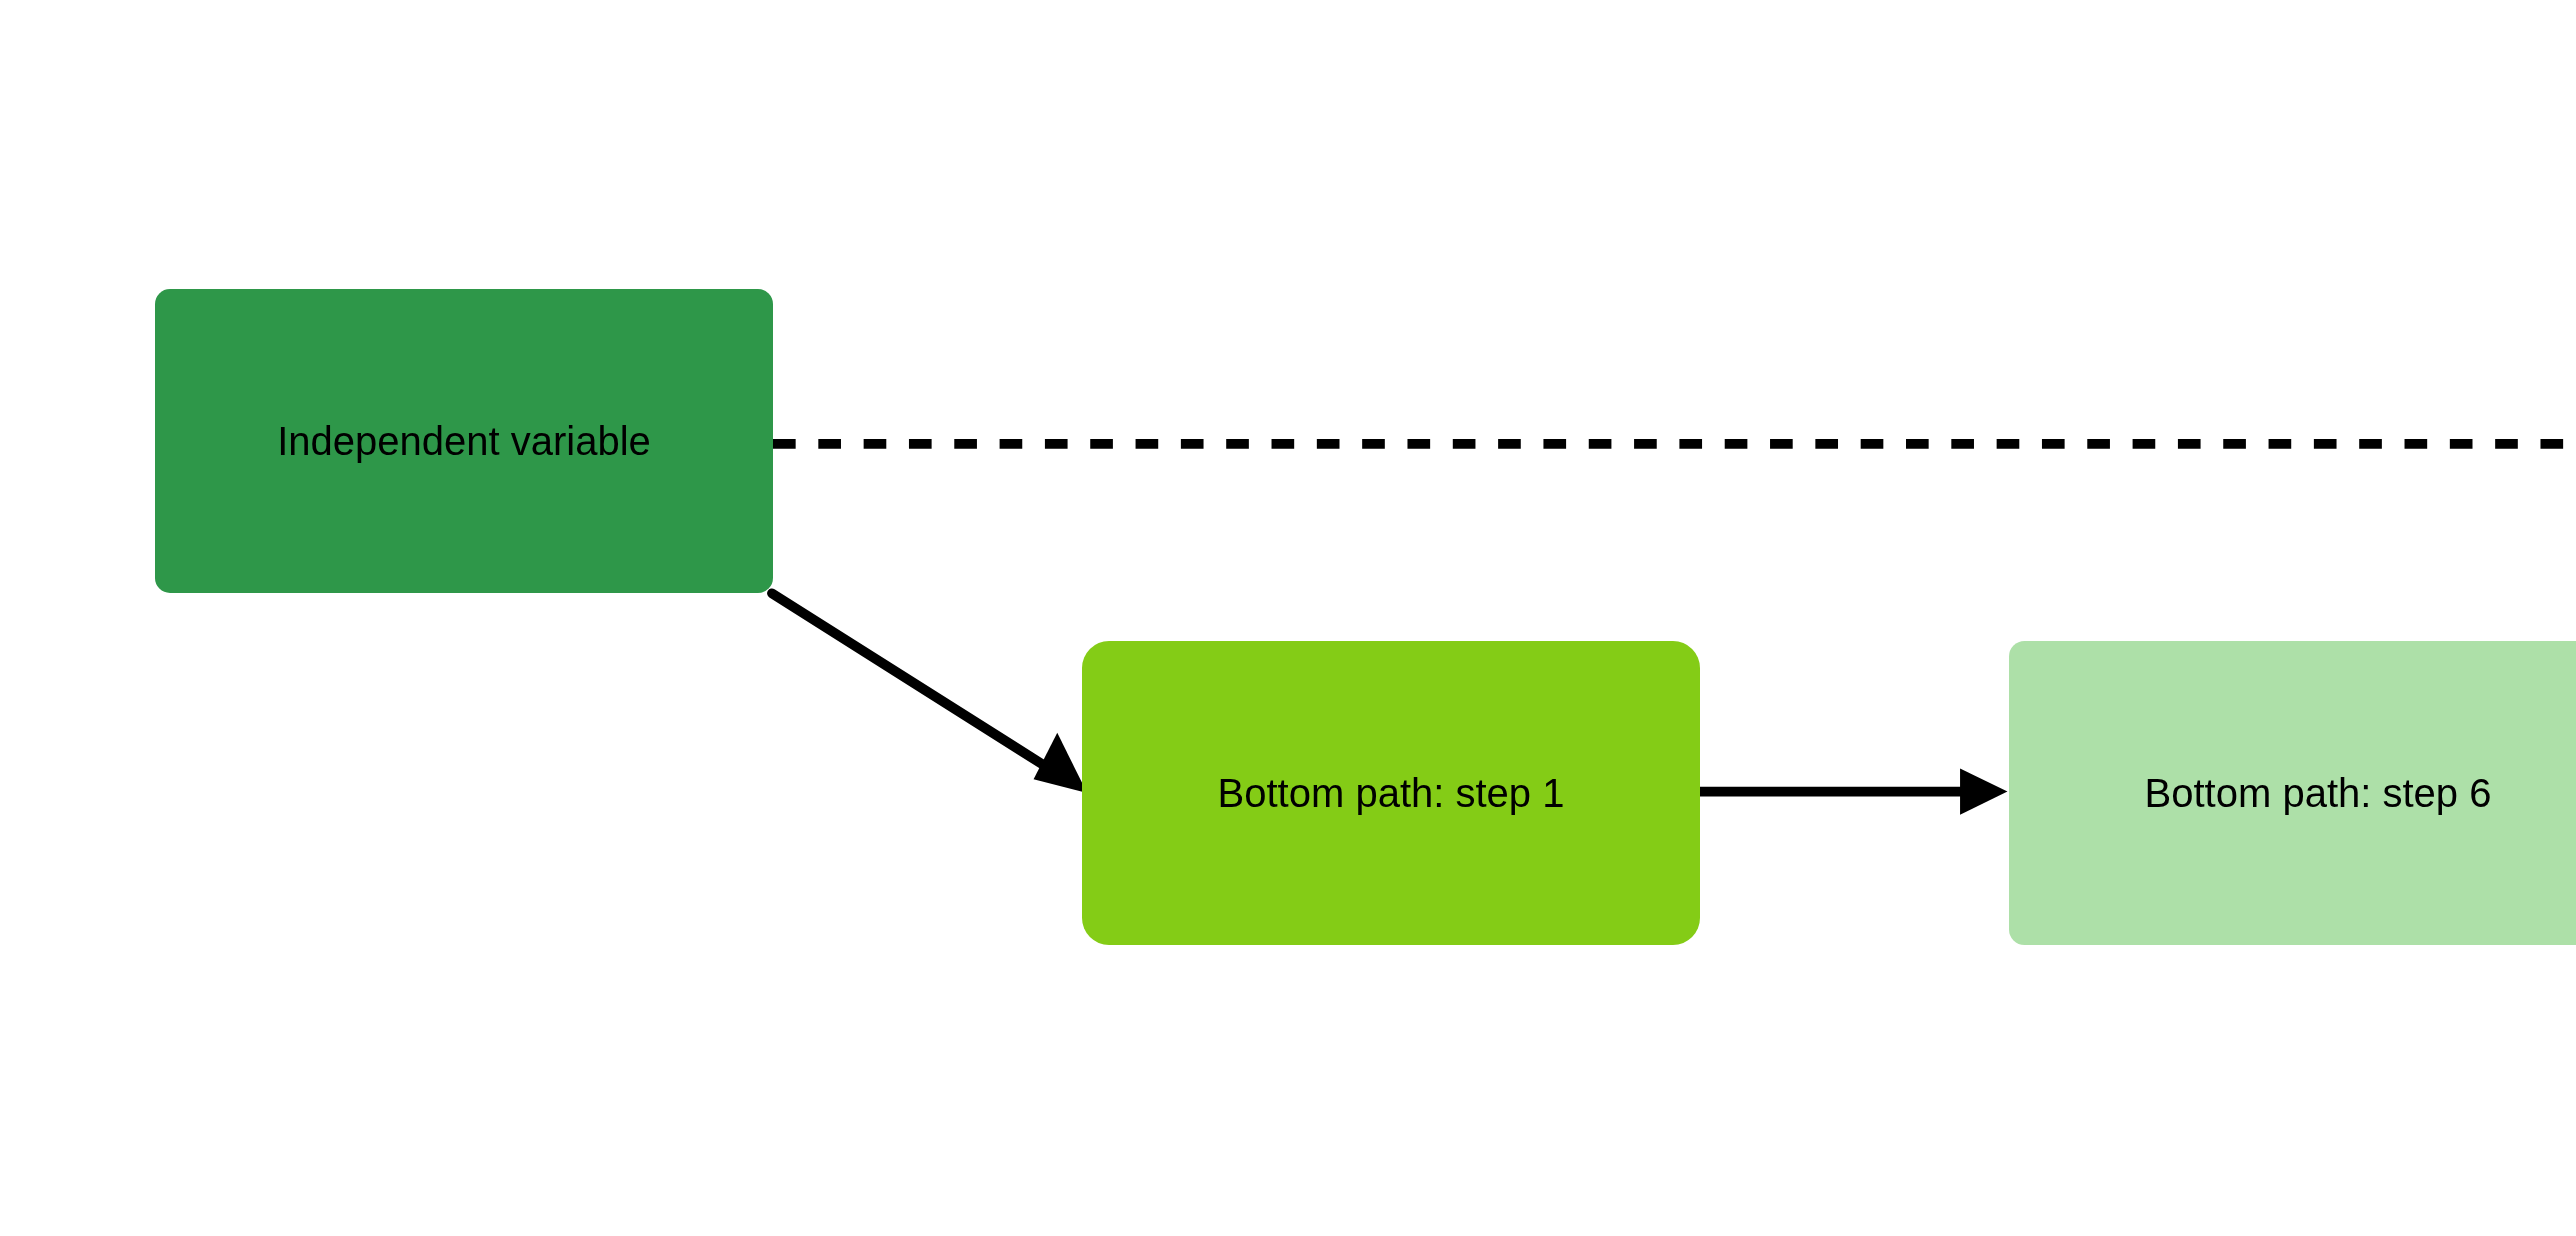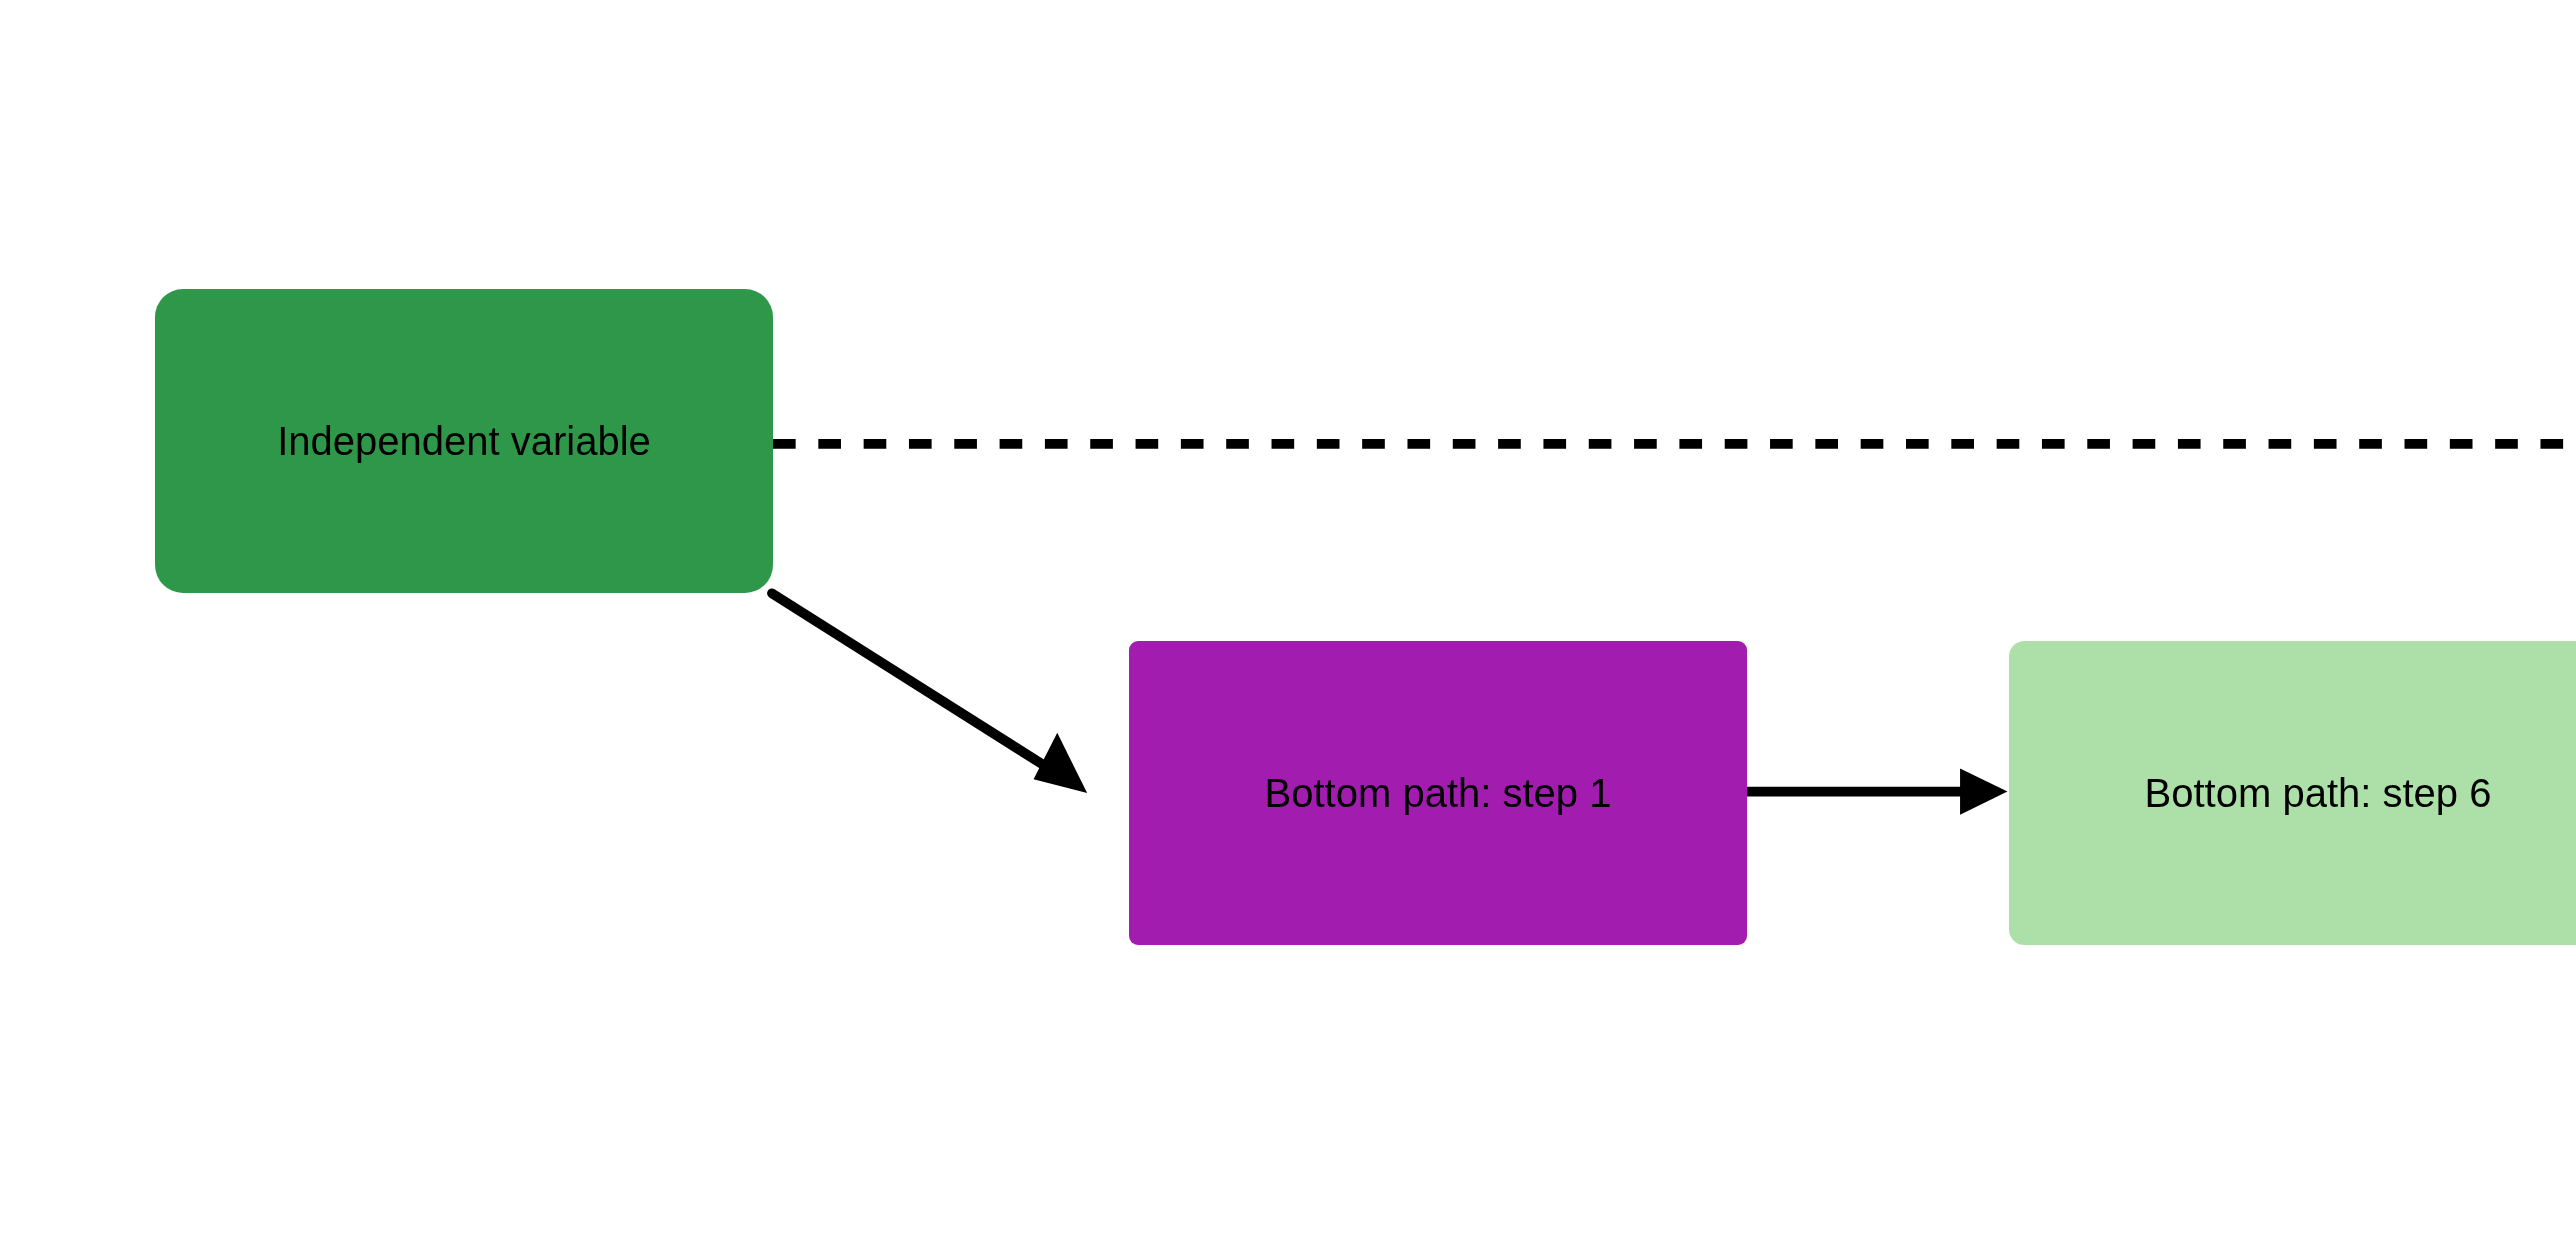--- a/index.html
+++ b/index.html
@@ -29,30 +29,29 @@
     font-weight: 400;
     line-height: 1.2;
     white-space: nowrap;
   }
   #node-independent {
     left: 155px;
     top: 289px;
     width: 618px;
     height: 304px;
     background: #2e9749;
-    border-radius: 28px;
+    border-radius: 15px;
   }
   #node-step1 {
     left: 1082px;
     top: 641px;
     width: 618px;
     height: 304px;
-    background: #a21caf;
-    border-radius: 9px;
-    margin-left: 47px;
+    background: #84cc16;
+    border-radius: 27px;
   }
   #node-step2 {
     left: 2009px;
     top: 641px;
     width: 618px;
     height: 304px;
     background: #ade0a8;
     border-radius: 15.5px;
   }
   .node-label {

